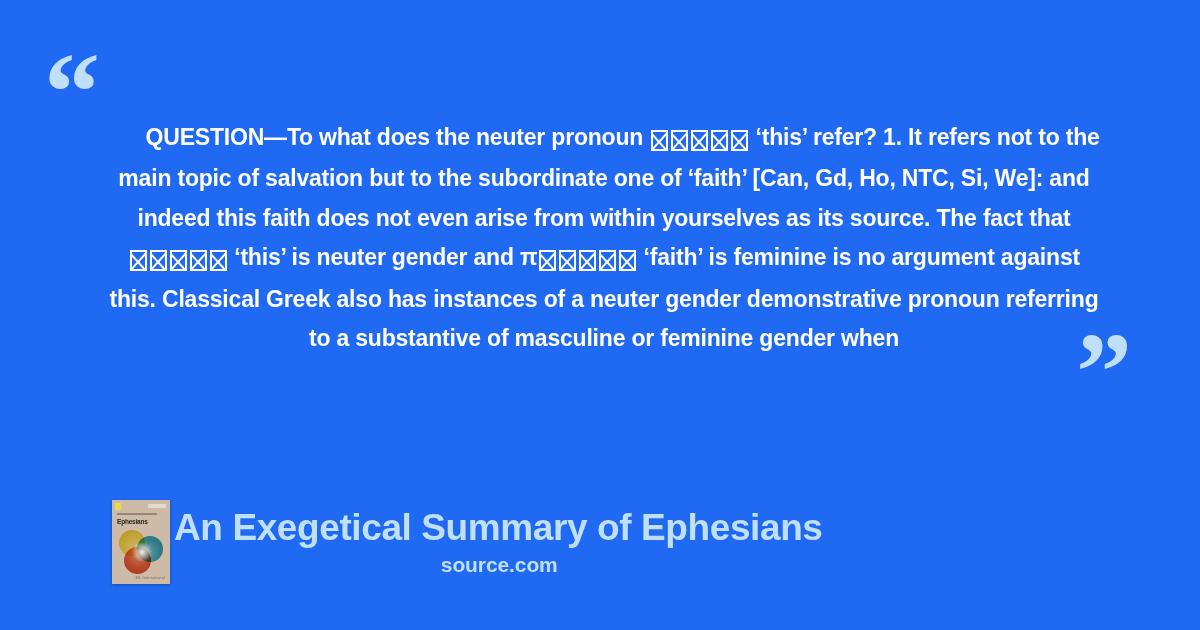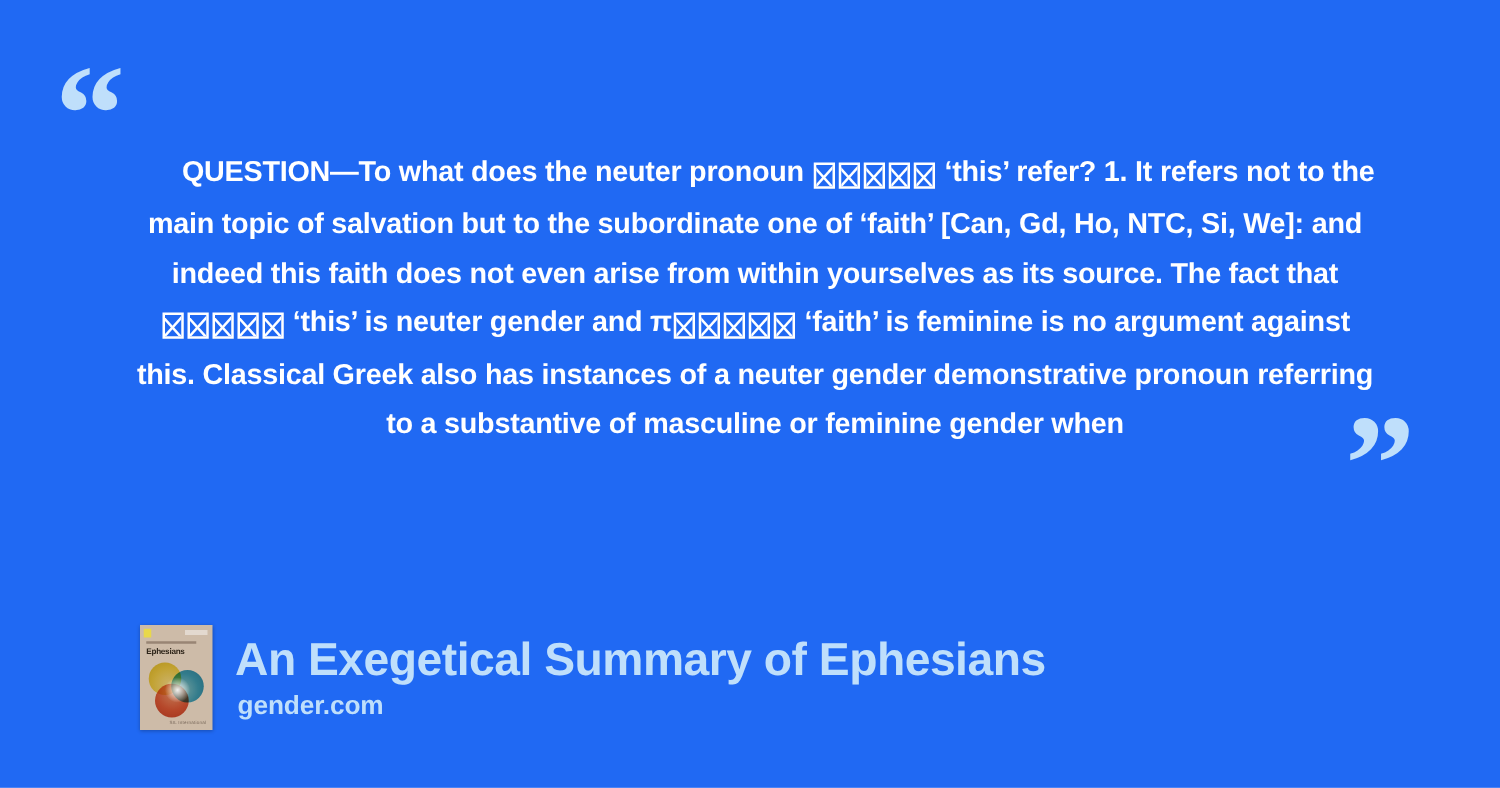--- a/index.html
+++ b/index.html
@@ -97,21 +97,22 @@
   .tofu-box::before { transform: translateX(-50%) rotate(42deg); }
   .tofu-box::after  { transform: translateX(-50%) rotate(-42deg); }
 
   
   .footer {
     position: absolute;
     left: 112px;
     top: 500px;
     display: flex;
     align-items: center;
-    gap: 18px;
+    gap: 4px;
+    text-align: center;
   }
 
   .book-cover {
     position: relative;
     width: 58px;
     height: 84px;
     background: #cdbba8;
     box-shadow: 0 1px 3px rgba(0,0,0,0.28);
     overflow: hidden;
     flex: 0 0 auto;
@@ -245,17 +246,17 @@
         <span class="bc-circle bc-c-yellow"></span>
         <span class="bc-circle bc-c-blue"></span>
         <span class="bc-circle bc-c-red"></span>
         <span class="bc-glow"></span>
       </span>
       <span class="bc-pub">SIL International</span>
     </div>
 
     <div class="footer-text">
       <div class="book-title">An Exegetical Summary of Ephesians</div>
-      <div class="site-name">gender.com</div>
+      <div class="site-name">source.com</div>
     </div>
   </div>
 
 </div>
 
 </body></html>

